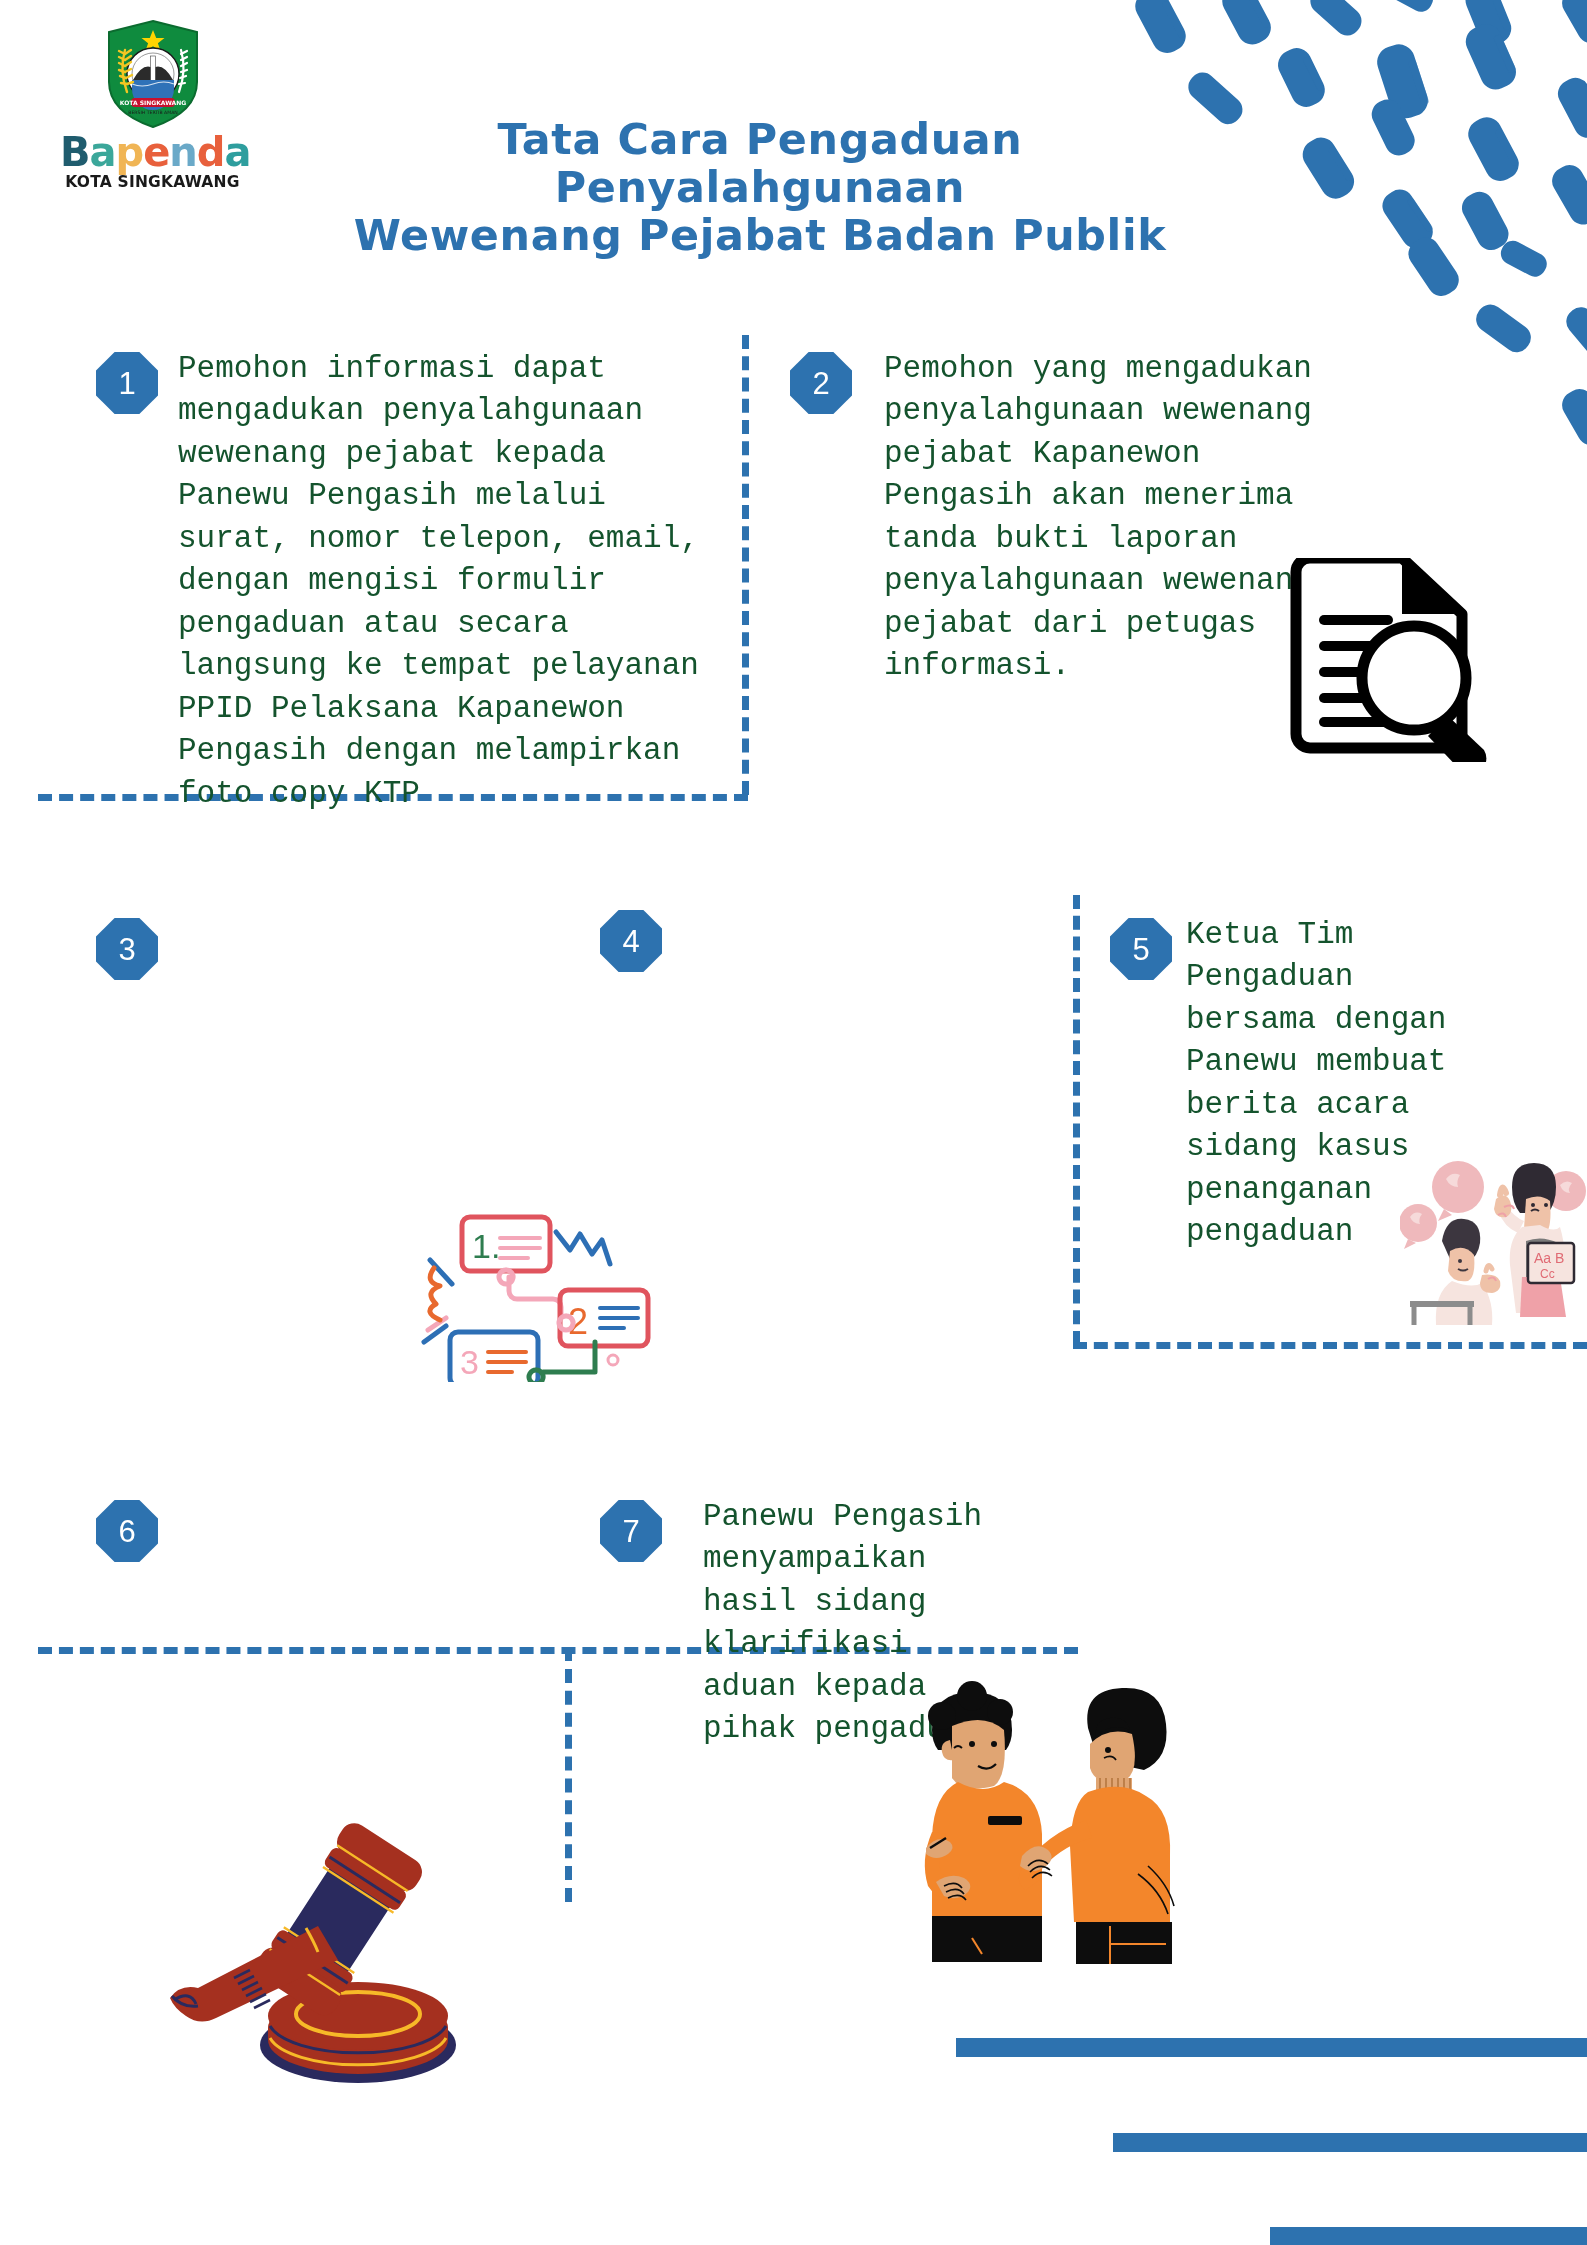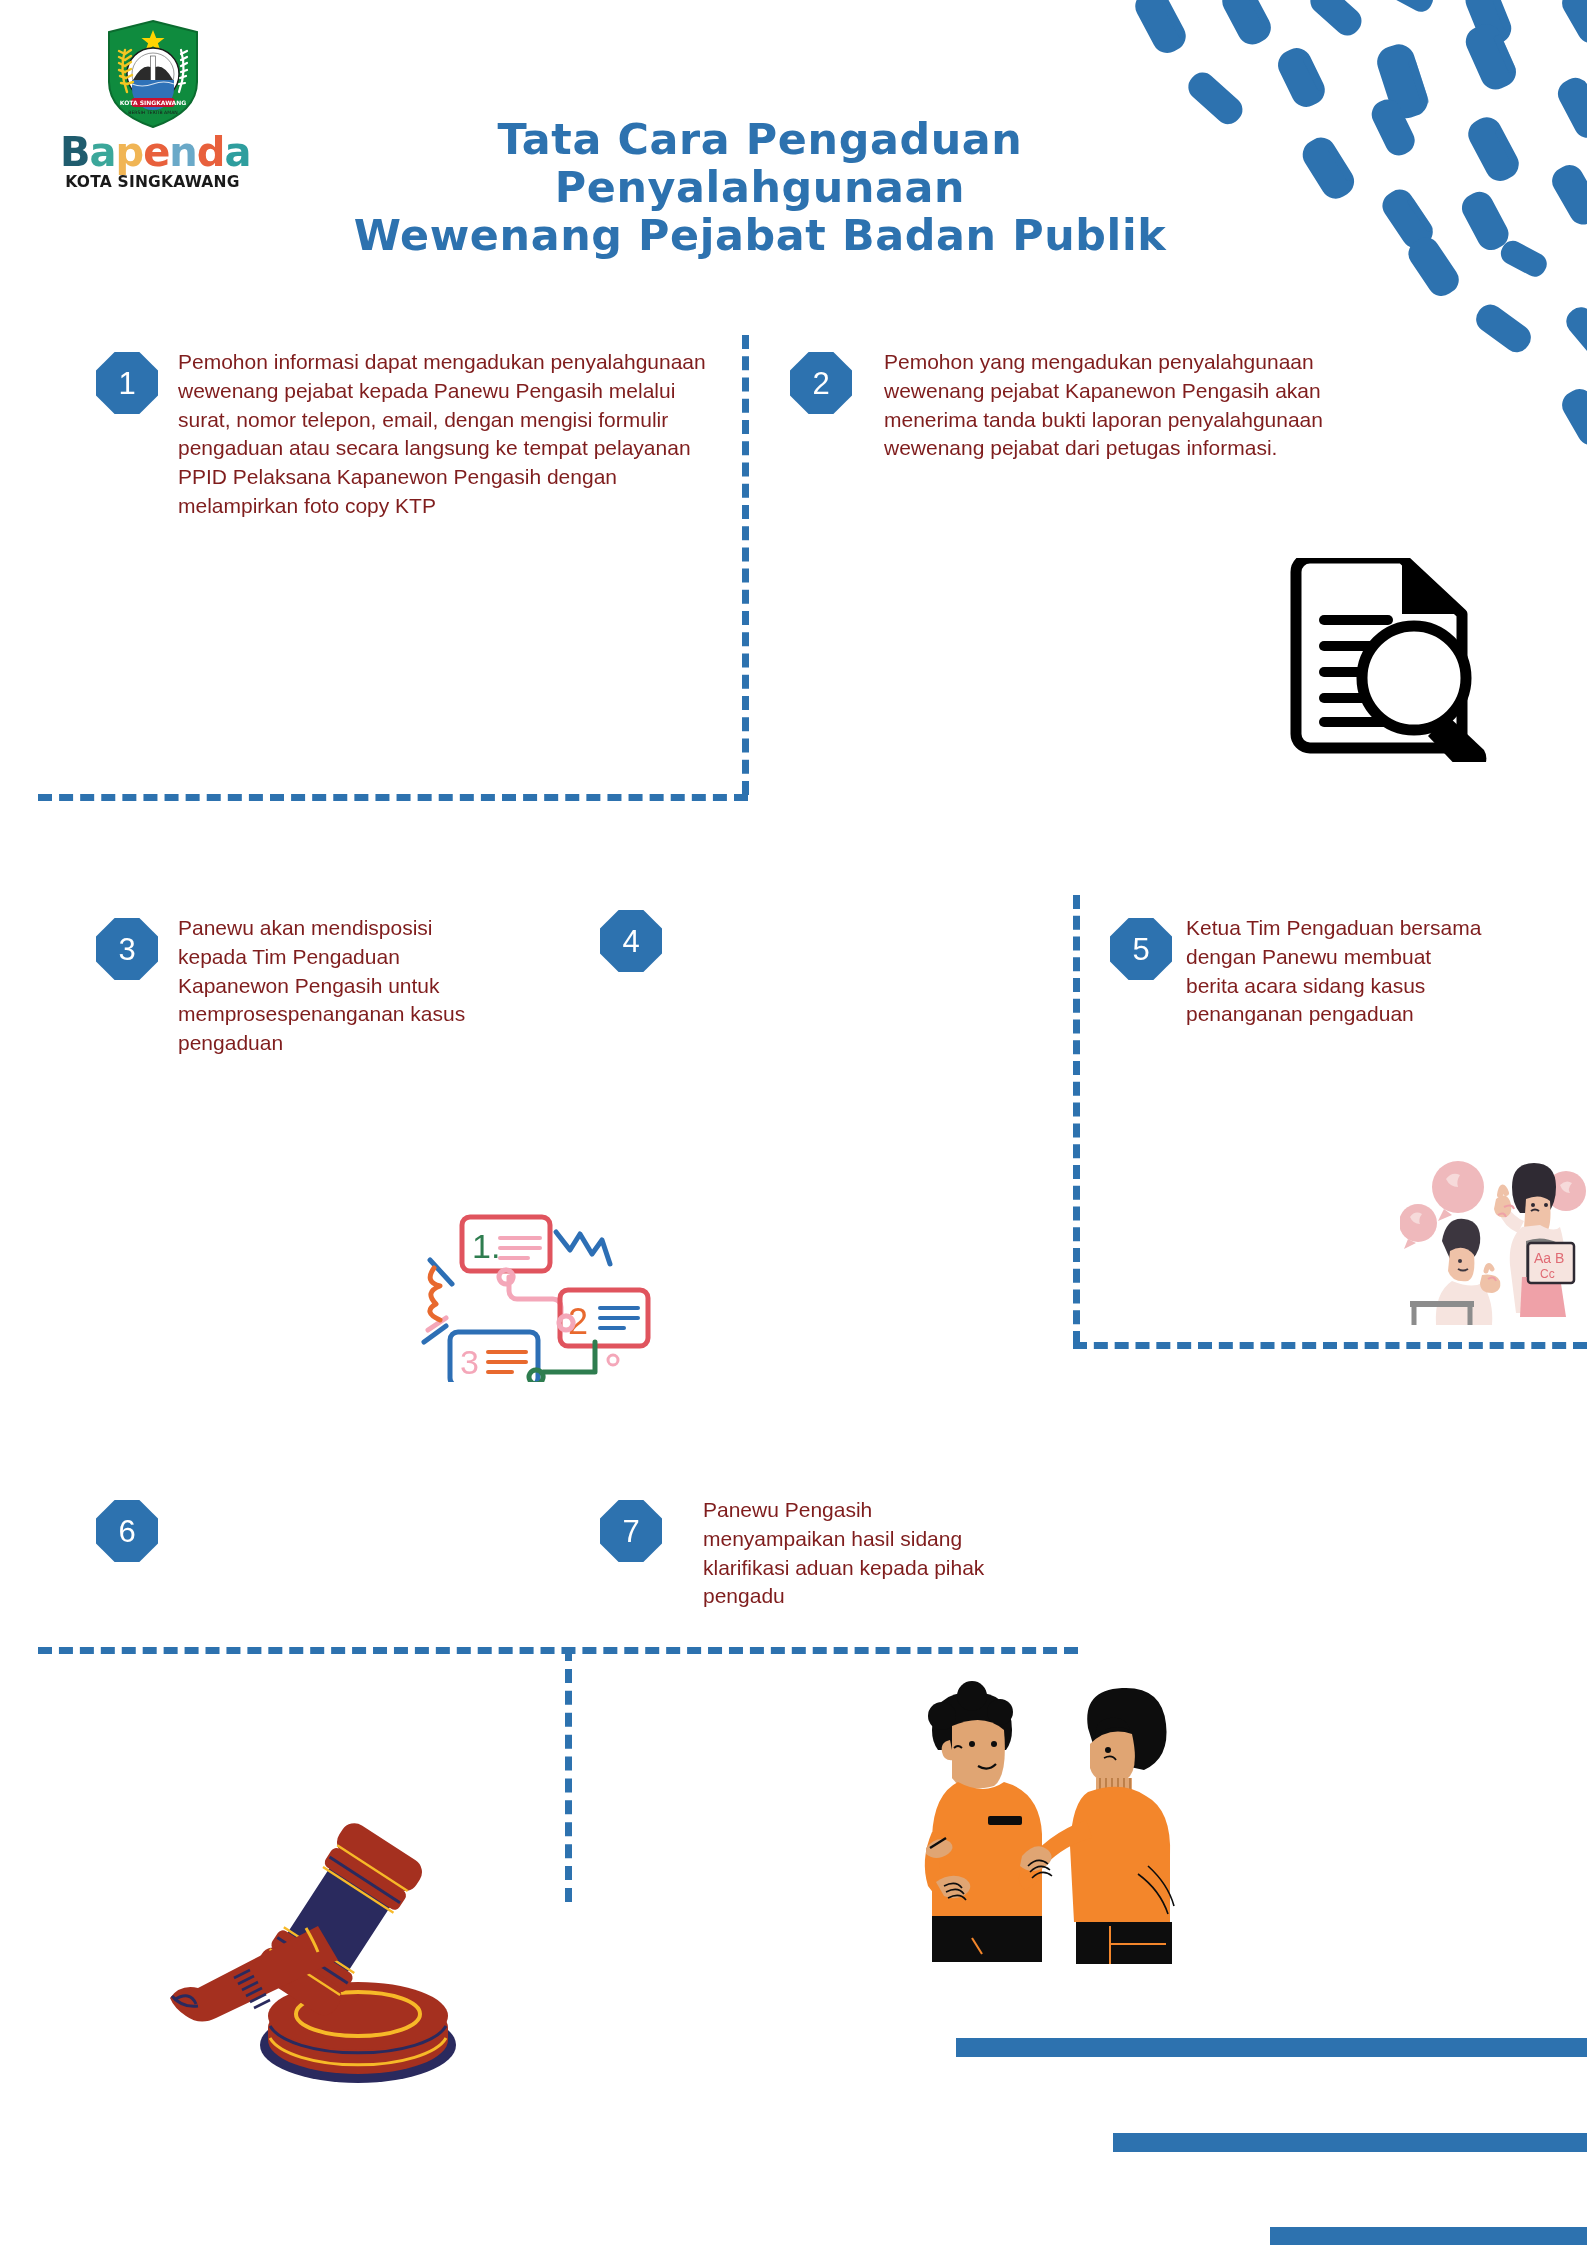--- a/index.html
+++ b/index.html
@@ -104,24 +104,24 @@
     color: #ffffff;
     font-size: 31px;
     font-family: "Liberation Sans", sans-serif;
     display: flex;
     align-items: center;
     justify-content: center;
     clip-path: polygon(30% 0%, 70% 0%, 100% 30%, 100% 70%, 70% 100%, 30% 100%, 0% 70%, 0% 30%);
     line-height: 1;
   }
   .step-text {
-    font-family: Liberation Sans, sans-serif;
-    font-size: 21px;
+    font-family: Liberation Mono, monospace;
+    font-size: 31px;
     line-height: 1.37;
-    color: #7f1d1d;
+    color: #14532d;
     margin-left: 20px;
     margin-top: -4px;
   }
 
   
   .bottom-bar {
     position: absolute;
     background: #2D72AF;
   }
 
@@ -283,21 +283,20 @@
       <line x1="46" y1="114" x2="120" y2="114"></line>
       <line x1="46" y1="140" x2="110" y2="140"></line>
       <line x1="46" y1="164" x2="150" y2="164"></line>
     </g>
     <circle cx="136" cy="120" r="52" fill="#ffffff" stroke="#000000" stroke-width="11"></circle>
     <path d="M170 158 l36 34 a16 16 0 0 1 -22 22 l-34 -36 Z" fill="#000000"></path>
   </svg>
 
   <div class="step" style="left:96px; top:918px; width:420px;">
     <div class="step-badge">3</div>
-    <div class="step-text" style="width:320px;">Panewu akan mendisposisi kepada Tim Pengaduan Kapanewon Pengasih untuk memprosespenanganan kasus pengaduan</div>
   </div>
 
   <svg class="illus" style="left:408px; top:1212px; width:246px; height:170px;" viewBox="0 0 246 170">
     <g fill="none" stroke-width="5" stroke-linecap="round" stroke-linejoin="round">
       <rect x="54" y="5" width="88" height="54" rx="8" stroke="#E0545E"></rect>
       <text x="64" y="46" font-size="34" fill="#2E7D4F" font-family="Liberation Sans, sans-serif">1.</text>
       <g stroke="#F4A7B9" stroke-width="4">
         <line x1="92" y1="26" x2="132" y2="26"></line>
         <line x1="92" y1="36" x2="132" y2="36"></line>
         <line x1="92" y1="46" x2="120" y2="46"></line>

